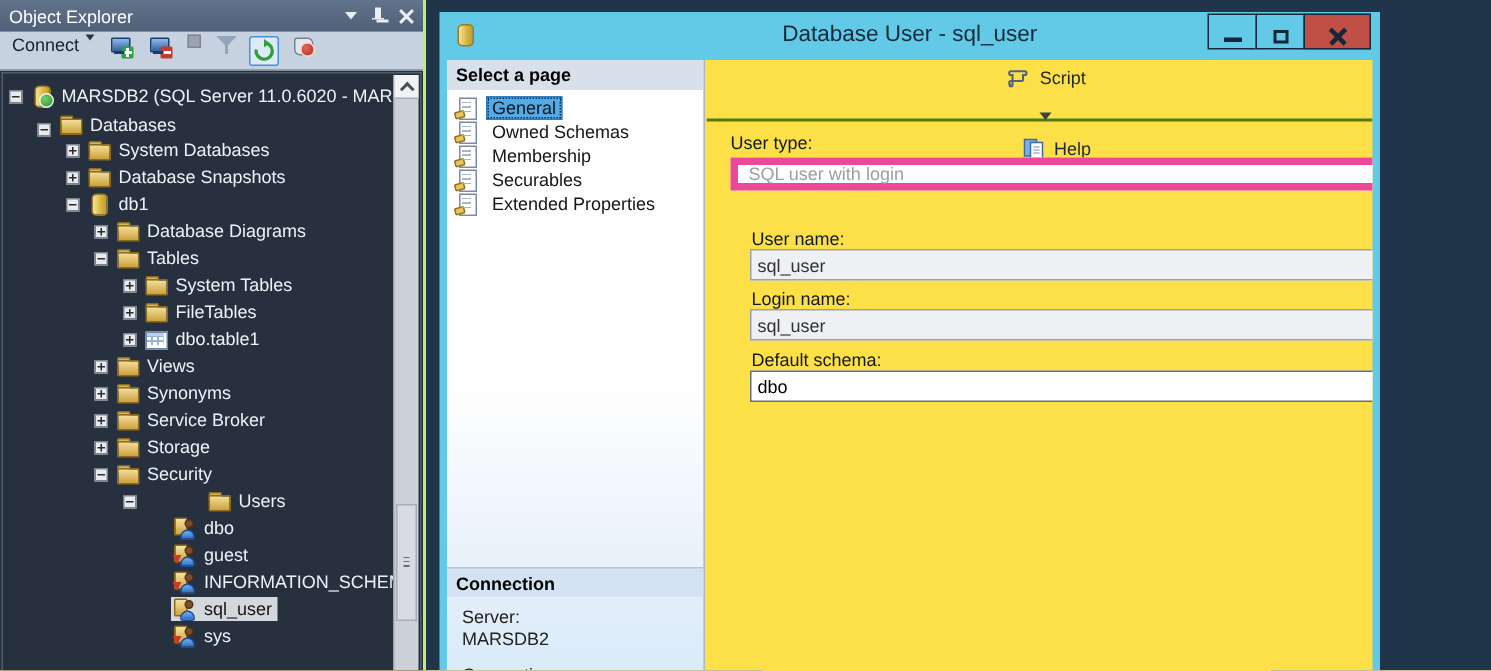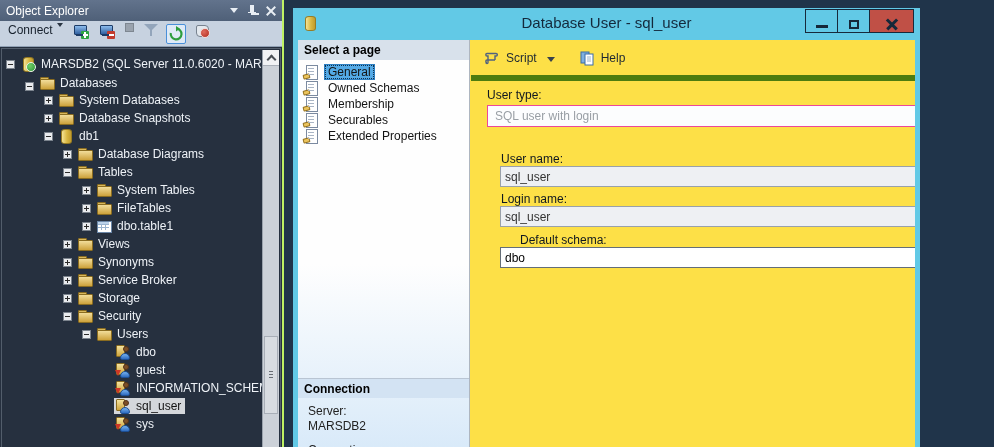--- a/index.html
+++ b/index.html
@@ -93,42 +93,42 @@
   .prow.selected .plabel { background: #54aae6; border: 1px solid #2d7fc1; outline: 1px dotted #10304d; outline-offset: -2px; }
   .pg::before { content: ""; position: absolute; left: 3px; top: 0; width: 10px; height: 13px; background: #fff; border: 1px solid #7b8aa0; }
   .pg::after { content: ""; position: absolute; left: 5px; top: 3px; width: 6px; height: 7px; background: repeating-linear-gradient(#a9b5c5 0 1px, transparent 1px 3px); }
   .pg i.a { left: 0; bottom: 0; width: 7px; height: 5px; background: #ecc45c; border: 1px solid #93701e; transform: rotate(-15deg); border-radius: 1px; }
 
   .conn-header { position: absolute; left: 0; right: 0; top: 338px; height: 20px; background: #d3e3f3; border-top: 1px solid #b9c5d3; font-weight: bold; font-size: 12px; color: #000; padding: 3px 6px 0; }
   .conn-body { position: absolute; left: 10px; top: 364px; font-size: 12px; color: #222; line-height: 15px; }
   .conn-connection-label { margin-top: 9px; }
 
   .dlg-content { position: absolute; left: 173px; right: 0; top: 0; bottom: 0; overflow: hidden; }
-  .dlg-toolbar { height: 41px; border-bottom: 6px solid #4d7c0f; display: flex; align-items: center; padding-left: 8px; }
+  .dlg-toolbar { height: 41px; border-bottom: 2px solid #4d7c0f; display: flex; align-items: center; padding-left: 8px; flex-direction: column; }
   .dbtn { background: transparent; border: none; display: flex; align-items: center; gap: 6px; font-size: 12px; color: #1d2833; font-family: inherit; padding: 4px 4px; }
   .script-caret-btn { background: transparent; border: none; padding: 4px 6px; }
   .dark-caret { width: 0; height: 0; border-left: 4px solid transparent; border-right: 4px solid transparent; border-top: 5px solid #39424c; display: inline-block; }
   .help-btn { margin-left: 14px; }
 
   .lbl { position: absolute; font-size: 12px; color: #101820; }
   .txt { position: absolute; background: #eef0f3; border: 1px solid #99a1aa; color: #333; font-size: 12px; padding: 2px 4px; font-family: inherit; height: 21px; }
   .txt.enabled { background: #fff; border: 1px solid #646e78; color: #000; }
-  .combo { position: absolute; left: 16px; top: 65px; width: 482px; height: 22px; background: #fcfdfe; border: 1px solid #ec4899; color: #999fa5; font-size: 12px; display: flex; align-items: center; padding: 0 7px; }
+  .combo { position: absolute; left: 16px; top: 65px; width: 482px; height: 22px; background: #fcfdfe; border: 5px solid #ec4899; color: #999fa5; font-size: 12px; display: flex; align-items: center; padding: 0 7px; }
   .chev { margin-left: auto; width: 7px; height: 7px; border-right: 2px solid #8a96a2; border-bottom: 2px solid #8a96a2; transform: rotate(45deg) translateY(-2px); }
   .browse { position: absolute; width: 31px; height: 21px; font-size: 11px; font-family: inherit; background: #f3f5f7; border: 1px solid #ccd2d8; color: #b9bfc6; }
   .browse.enabled { background: #dde2e7; border: 1px solid #8a95a1; color: #4a525a; }
 
   .lbl-usertype { left: 16px; top: 48px; }
   .lbl-username { left: 30px; top: 112px; }
   .in-username  { left: 29px; top: 126px; width: 429px; }
   .br-username  { left: 466px; top: 126px; }
   .lbl-login    { left: 30px; top: 152px; }
   .in-login     { left: 29px; top: 166px; width: 429px; }
   .br-login     { left: 466px; top: 166px; }
-  .lbl-schema   { left: 30px; top: 193px; margin-left: 19px; }
+  .lbl-schema   { left: 30px; top: 193px; }
   .in-schema    { left: 29px; top: 207px; width: 431px; }
   .br-schema    { left: 466px; top: 206px; height: 22px; }
 </style>
 </head>
 <body>
 
 <div class="canvas">
 
   <section class="oe">
     <header class="oe-title">
@@ -349,21 +349,21 @@
             <span class="row-inner">
               <span class="ti ti-folder">
                 <i class="a"></i>
                 <i class="b"></i>
                 <i class="c"></i>
               </span>
               <span class="tlabel">Security</span>
             </span>
           </div>
 
-          <div class="trow exp-minus" style="padding-left: 80px;">
+          <div class="trow exp-minus" style="padding-left: 80px; gap: 42px;">
             <span class="exp"></span>
             <span class="row-inner">
               <span class="ti ti-folder">
                 <i class="a"></i>
                 <i class="b"></i>
                 <i class="c"></i>
               </span>
               <span class="tlabel">Users</span>
             </span>
           </div>

